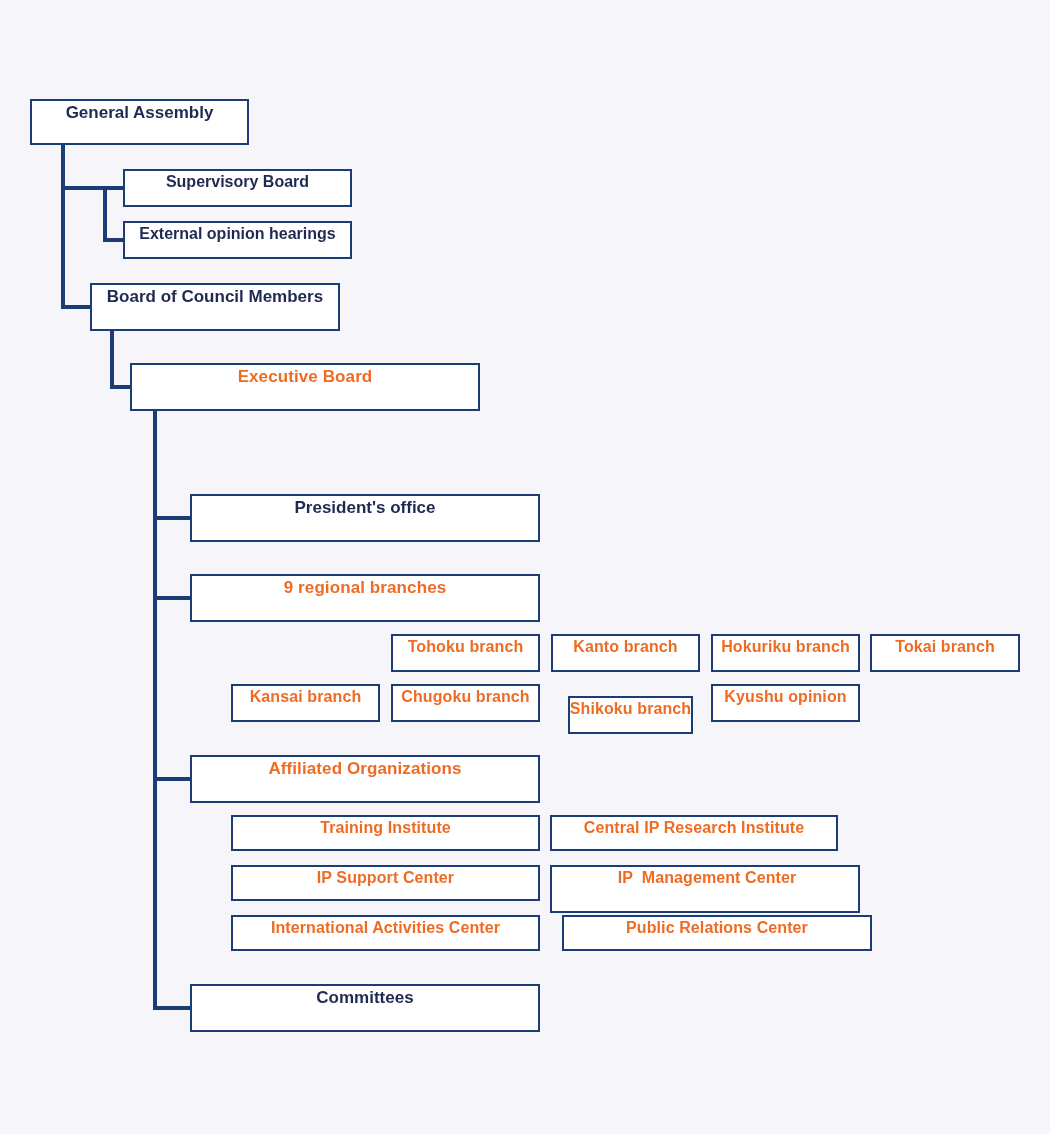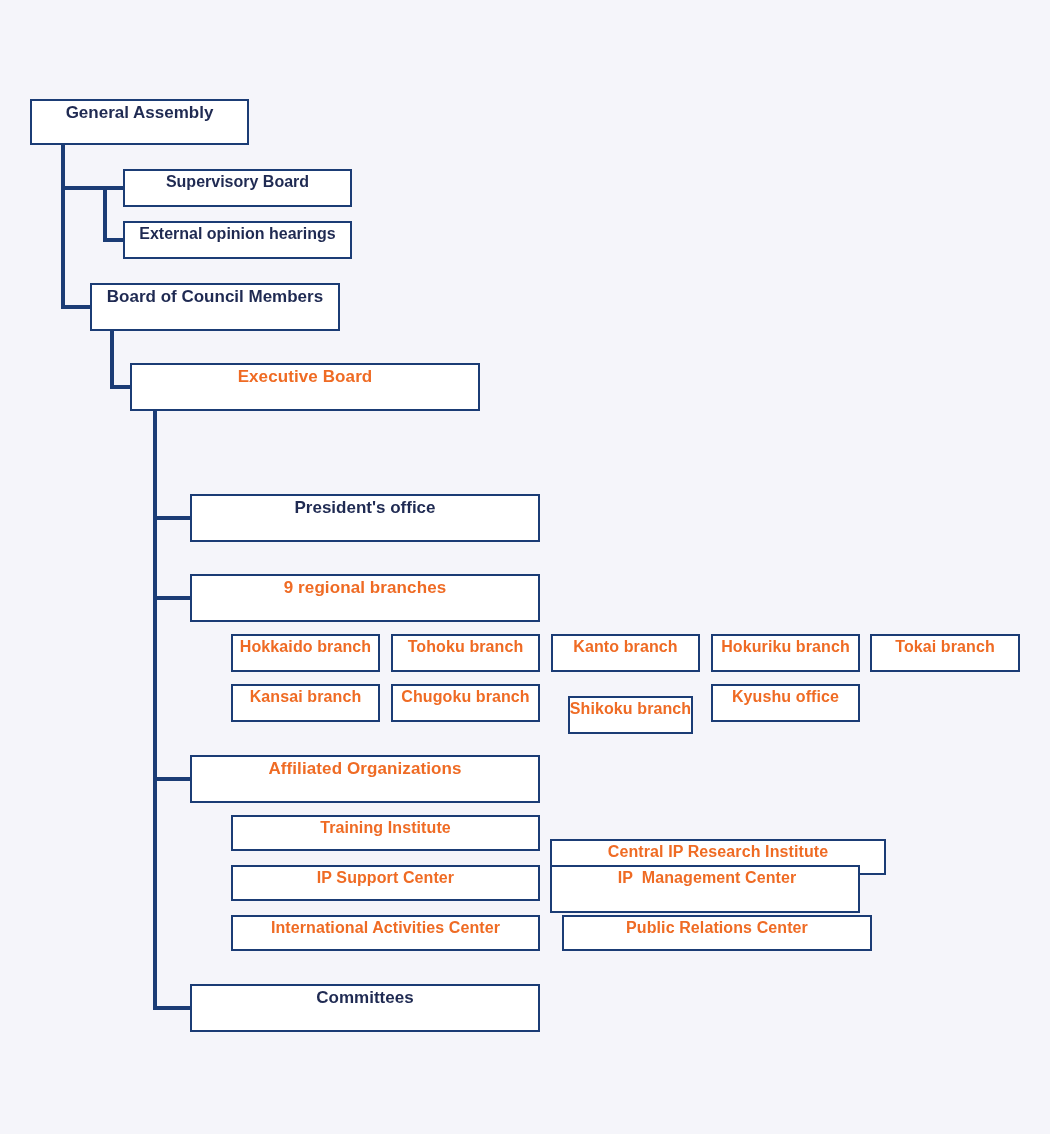--- a/index.html
+++ b/index.html
@@ -104,23 +104,20 @@
   </div>
 
   <div class="node navy t-17" style="left:190px; top:494px; width:350px; height:48px;">
     <span class="node-label">President's office</span>
   </div>
 
   <div class="node orange t-17" style="left:190px; top:574px; width:350px; height:48px;">
     <span class="node-label">9 regional branches</span>
   </div>
 
-  <div class="node orange t-16" style="left:231px; top:634px; width:149px; height:38px;">
-    <span class="node-label">Hokkaido branch</span>
-  </div>
   <div class="node orange t-16" style="left:391px; top:634px; width:149px; height:38px;">
     <span class="node-label">Tohoku branch</span>
   </div>
   <div class="node orange t-16" style="left:551px; top:634px; width:149px; height:38px;">
     <span class="node-label">Kanto branch</span>
   </div>
   <div class="node orange t-16" style="left:711px; top:634px; width:149px; height:38px;">
     <span class="node-label">Hokuriku branch</span>
   </div>
   <div class="node orange t-16" style="left:870px; top:634px; width:150px; height:38px;">
@@ -130,38 +127,38 @@
   <div class="node orange t-16" style="left:231px; top:684px; width:149px; height:38px;">
     <span class="node-label">Kansai branch</span>
   </div>
   <div class="node orange t-16" style="left:391px; top:684px; width:149px; height:38px;">
     <span class="node-label">Chugoku branch</span>
   </div>
   <div class="node orange t-16" style="left:568px; top:684px; width:125px; height:38px;margin-top:12px;">
     <span class="node-label">Shikoku branch</span>
   </div>
   <div class="node orange t-16" style="left:711px; top:684px; width:149px; height:38px;">
-    <span class="node-label">Kyushu office</span>
+    <span class="node-label">Kyushu opinion</span>
   </div>
 
   <div class="node orange t-17" style="left:190px; top:755px; width:350px; height:48px;">
     <span class="node-label">Affiliated Organizations</span>
   </div>
 
   <div class="node orange t-16" style="left:231px; top:815px; width:309px; height:36px;">
     <span class="node-label">Training Institute</span>
   </div>
   <div class="node orange t-16" style="left:231px; top:865px; width:309px; height:36px;">
     <span class="node-label">IP Support Center</span>
   </div>
   <div class="node orange t-16" style="left:231px; top:915px; width:309px; height:36px;">
     <span class="node-label">International Activities Center</span>
   </div>
 
-  <div class="node orange t-16" style="left:550px; top:815px; width:336px; height:36px;margin-top:24px;">
+  <div class="node orange t-16" style="left:550px; top:815px; width:288px; height:36px;">
     <span class="node-label">Central IP Research Institute</span>
   </div>
   <div class="node orange t-16" style="left:550px; top:865px; width:310px; height:48px;padding-left:12px;">
     <span class="node-label">IP  Management Center</span>
   </div>
   <div class="node orange t-16" style="left:550px; top:915px; width:310px; height:36px;margin-left:12px;">
     <span class="node-label">Public Relations Center</span>
   </div>
 
   <div class="node navy t-17" style="left:190px; top:984px; width:350px; height:48px;">

